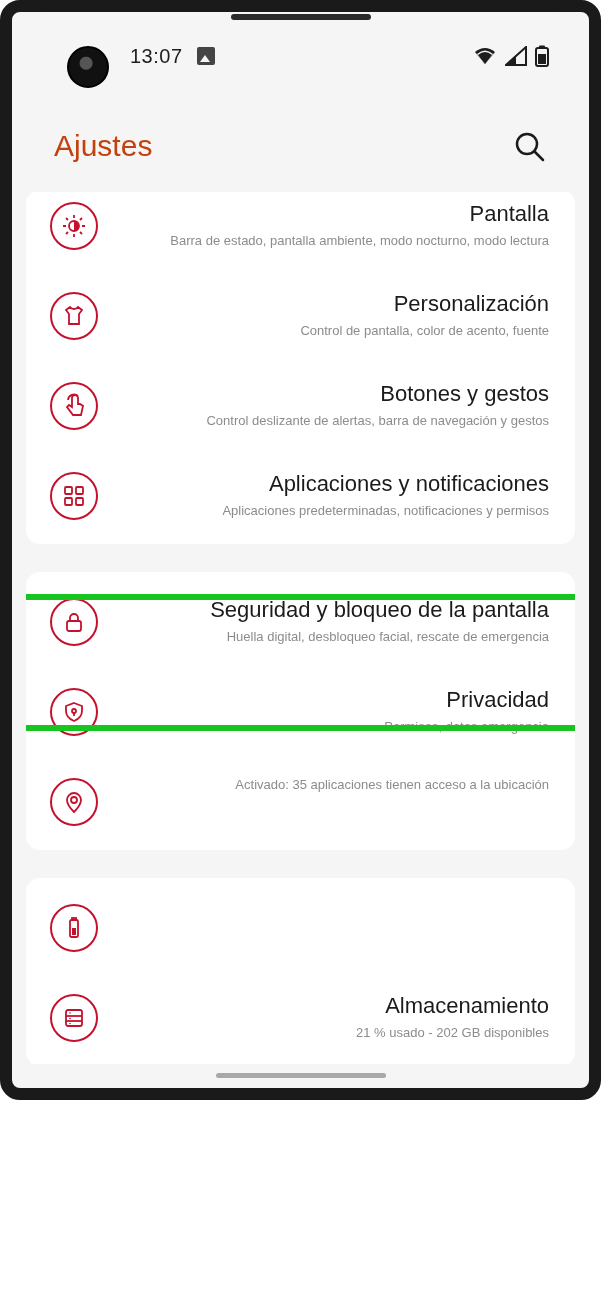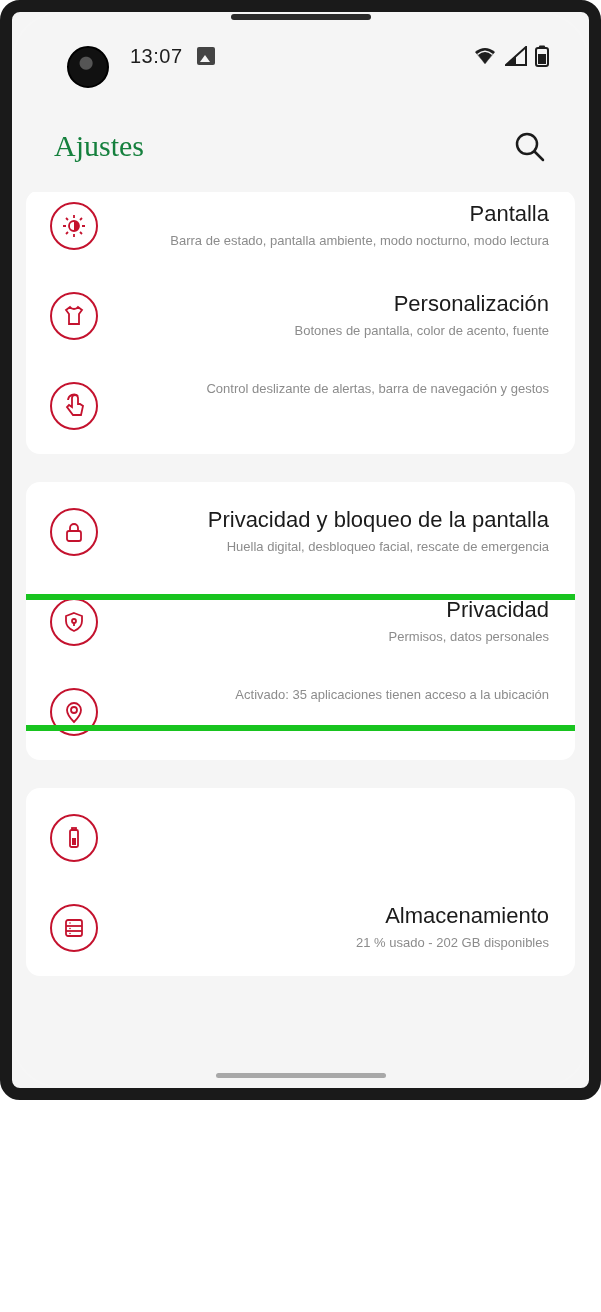--- a/index.html
+++ b/index.html
@@ -58,21 +58,21 @@
   .status-ico { margin-left: 8px; display:flex; align-items:center;}
   .wifi svg, .signal svg, .batt svg { display:block; }
 
   
   .header {
     position: absolute; top: 88px; left:0; right:0;
     height: 92px;
     display:flex; align-items:center; justify-content:space-between;
     padding: 0 40px 0 42px;
   }
-  .header h1 { font-size: 30px; font-weight: 400; color:#15803d;font-family:Liberation Serif, serif;}
+  .header h1 { font-size: 30px; font-weight: 400; color:#c2410c;}
   .search-btn { width:40px; height:40px; display:flex; align-items:center; justify-content:center; background:none; border:none; cursor:pointer;}
 
   
   .content {
     position:absolute; top:180px; bottom:24px; left:14px; right:14px;
     overflow:hidden;
   }
   .card {
     background:#ffffff;
     border-radius: 14px;
@@ -170,64 +170,79 @@
       </div>
 
       <div class="row">
         <div class="icon-wrap">
           <svg width="26" height="26" viewBox="0 0 26 26">
               <path d="M5 7l4-3a5 5 0 008 0l4 3-3 4v10H8V11z"></path>
             </svg>
         </div>
         <div class="row-text">
           <div class="row-title">Personalización</div>
-          <div class="row-sub">Botones de pantalla, color de acento, fuente</div>
+          <div class="row-sub">Control de pantalla, color de acento, fuente</div>
         </div>
       </div>
 
 
       <div class="row">
         <div class="icon-wrap">
           <svg width="26" height="26" viewBox="0 0 26 26">
               <path d="M11 5v9l-3-2-2 2 6 8h8l2-9-3-2h-2V5a3 3 0 00-6 0z"></path>
               <path d="M7 7a6 6 0 0110-4"></path>
             </svg>
         </div>
         <div class="row-text">
+          <div class="row-title">Botones y gestos</div>
           <div class="row-sub">Control deslizante de alertas, barra de navegación y gestos</div>
         </div>
       </div>
 
+      <div class="row" id="apps-row">
+        <div class="icon-wrap">
+          <svg width="24" height="24" viewBox="0 0 24 24">
+              <rect x="3" y="3" width="7" height="7" rx="1"></rect>
+              <rect x="14" y="3" width="7" height="7" rx="1"></rect>
+              <rect x="3" y="14" width="7" height="7" rx="1"></rect>
+              <rect x="14" y="14" width="7" height="7" rx="1"></rect>
+            </svg>
+        </div>
+        <div class="row-text">
+          <div class="row-title">Aplicaciones y notificaciones</div>
+          <div class="row-sub">Aplicaciones predeterminadas, notificaciones y permisos</div>
+        </div>
+      </div>
     </div>
 
     <div class="card">
       <div class="row">
         <div class="icon-wrap">
           <svg width="24" height="24" viewBox="0 0 24 24">
               <rect x="5" y="11" width="14" height="10" rx="2"></rect>
               <path d="M8 11V8a4 4 0 018 0v3"></path>
             </svg>
         </div>
         <div class="row-text">
-          <div class="row-title">Privacidad y bloqueo de la pantalla</div>
+          <div class="row-title">Seguridad y bloqueo de la pantalla</div>
           <div class="row-sub">Huella digital, desbloqueo facial, rescate de emergencia</div>
         </div>
       </div>
 
       <div class="row">
         <div class="icon-wrap">
           <svg width="24" height="24" viewBox="0 0 24 24">
               <path d="M12 3l8 3v5c0 5-3 8-8 10-5-2-8-5-8-10V6z"></path>
               <circle cx="12" cy="11" r="2"></circle>
               <path d="M12 13v3"></path>
             </svg>
         </div>
         <div class="row-text">
           <div class="row-title">Privacidad</div>
-          <div class="row-sub">Permisos, datos personales</div>
+          <div class="row-sub">Permisos, datos emergencia</div>
         </div>
       </div>
 
       <div class="row">
         <div class="icon-wrap">
           <svg width="24" height="24" viewBox="0 0 24 24">
               <path d="M12 22s7-7 7-12a7 7 0 10-14 0c0 5 7 12 7 12z"></path>
               <circle cx="12" cy="10" r="3"></circle>
             </svg>
         </div>

